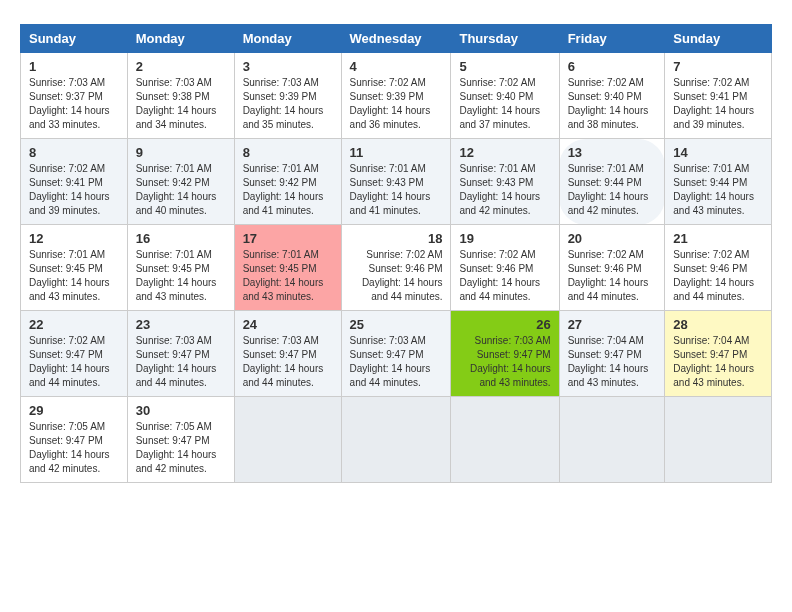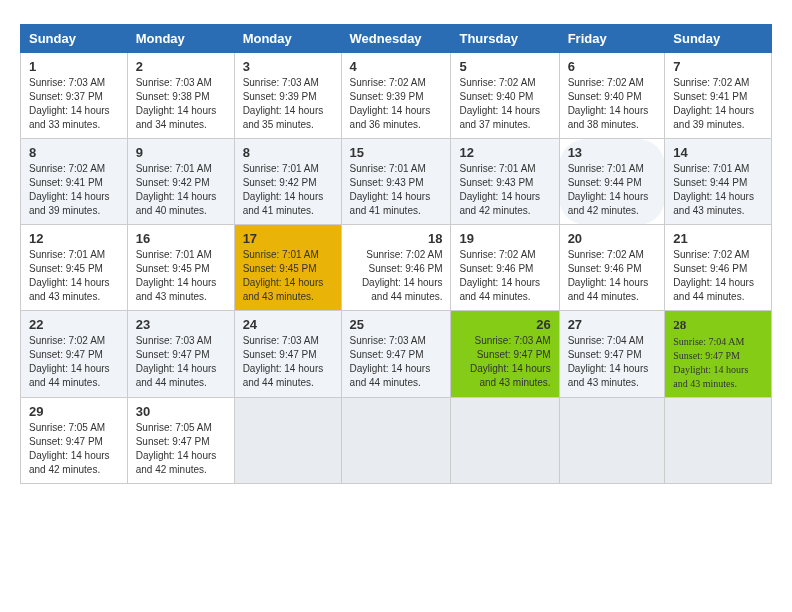--- a/index.html
+++ b/index.html
@@ -162,21 +162,21 @@
 and 40 minutes.</div>
           </td>
           <td style="background: rgb(240, 244, 248);">
             <span class="day-num">8</span>
             <div class="day-info" style="white-space: pre-line;">Sunrise: 7:01 AM
 Sunset: 9:42 PM
 Daylight: 14 hours
 and 41 minutes.</div>
           </td>
           <td style="background: rgb(240, 244, 248);">
-            <span class="day-num">15</span>
+            <span class="day-num">11</span>
             <div class="day-info" style="white-space: pre-line;">Sunrise: 7:01 AM
 Sunset: 9:43 PM
 Daylight: 14 hours
 and 41 minutes.</div>
           </td>
           <td style="background: rgb(240, 244, 248);">
             <span class="day-num">12</span>
             <div class="day-info" style="white-space: pre-line;">Sunrise: 7:01 AM
 Sunset: 9:43 PM
 Daylight: 14 hours
@@ -205,21 +205,21 @@
 Daylight: 14 hours
 and 43 minutes.</div>
           </td>
           <td style="background: rgb(255, 255, 255);">
             <span class="day-num">16</span>
             <div class="day-info" style="white-space: pre-line;">Sunrise: 7:01 AM
 Sunset: 9:45 PM
 Daylight: 14 hours
 and 43 minutes.</div>
           </td>
-          <td style="background: #eab308; margin-top: 32px;">
+          <td style="background: #fca5a5; margin-top: 32px;">
             <span class="day-num">17</span>
             <div class="day-info" style="white-space: pre-line;">Sunrise: 7:01 AM
 Sunset: 9:45 PM
 Daylight: 14 hours
 and 43 minutes.</div>
           </td>
           <td style="background: rgb(255, 255, 255); text-align: right;">
             <span class="day-num">18</span>
             <div class="day-info" style="white-space: pre-line;">Sunrise: 7:02 AM
 Sunset: 9:46 PM
@@ -284,21 +284,21 @@
 Daylight: 14 hours
 and 43 minutes.</div>
           </td>
           <td style="background: rgb(240, 244, 248);">
             <span class="day-num">27</span>
             <div class="day-info" style="white-space: pre-line;">Sunrise: 7:04 AM
 Sunset: 9:47 PM
 Daylight: 14 hours
 and 43 minutes.</div>
           </td>
-          <td style="background: #84cc16; font-family: Liberation Serif, serif;">
+          <td style="background: #fef9c3;">
             <span class="day-num">28</span>
             <div class="day-info" style="white-space: pre-line;">Sunrise: 7:04 AM
 Sunset: 9:47 PM
 Daylight: 14 hours
 and 43 minutes.</div>
           </td>
         </tr>
         <tr>
           <td style="background: rgb(255, 255, 255);">
             <span class="day-num">29</span>

